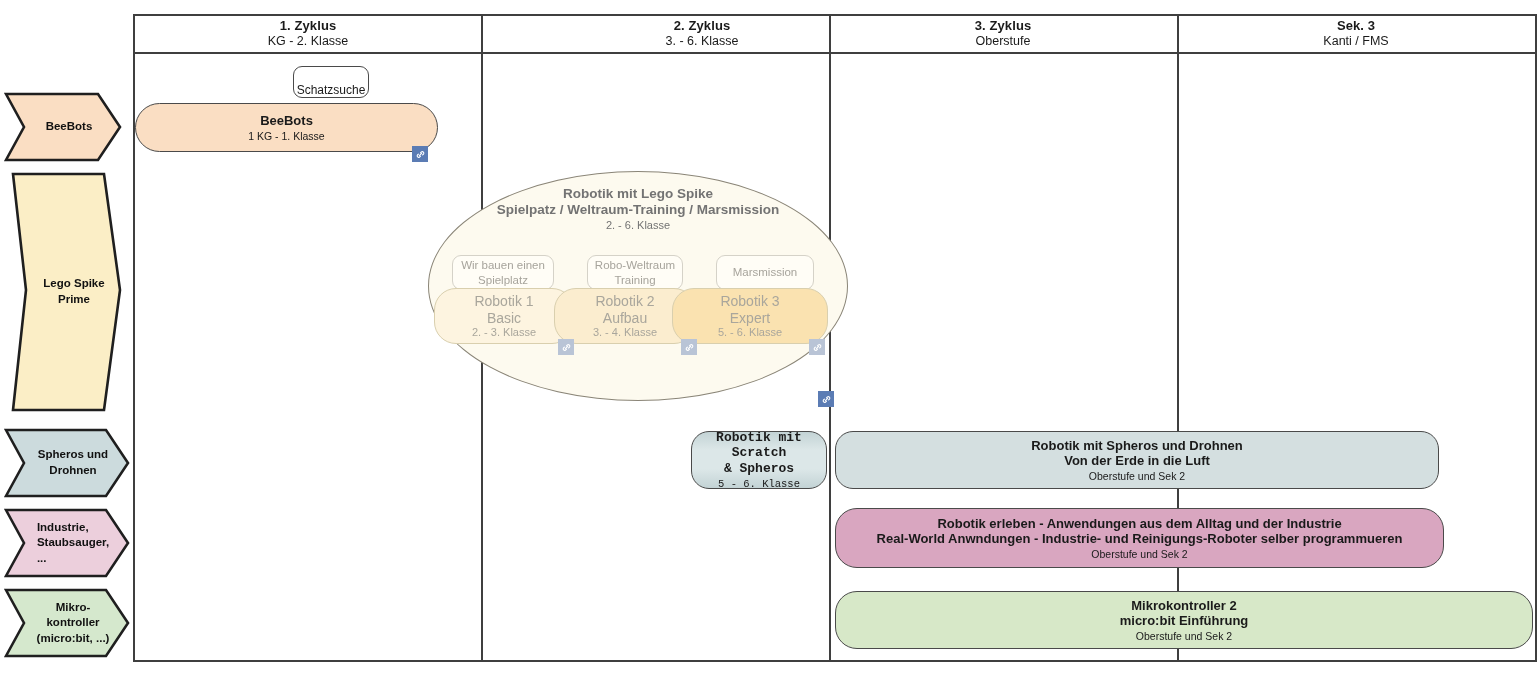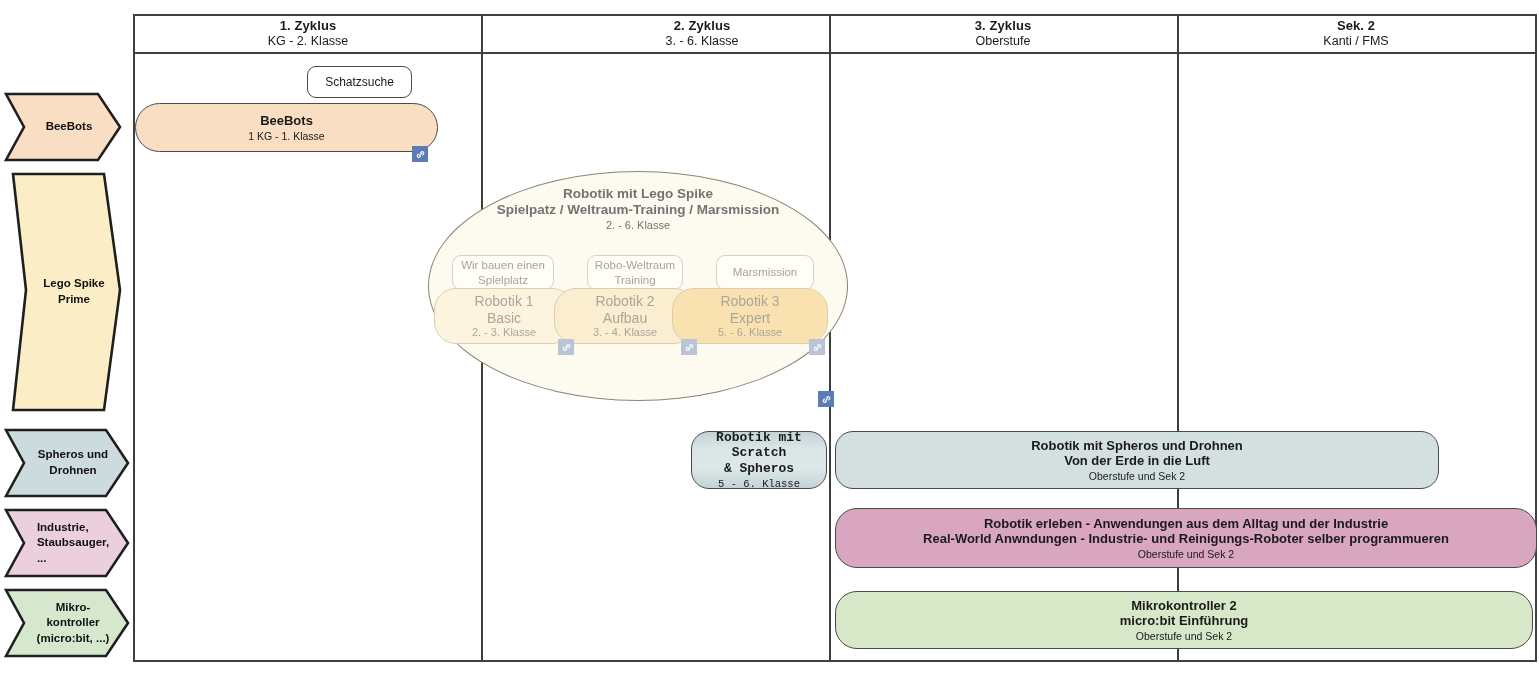--- a/index.html
+++ b/index.html
@@ -258,25 +258,25 @@
   </div>
   <div class="col-head" style="left:481px; width:348px;margin-left:47px;">
     <div class="ch-title">2. Zyklus</div>
     <div class="ch-sub">3. - 6. Klasse</div>
   </div>
   <div class="col-head" style="left:829px; width:348px;">
     <div class="ch-title">3. Zyklus</div>
     <div class="ch-sub">Oberstufe</div>
   </div>
   <div class="col-head" style="left:1177px; width:358px;">
-    <div class="ch-title">Sek. 2</div>
+    <div class="ch-title">Sek. 3</div>
     <div class="ch-sub">Kanti / FMS</div>
   </div>
 
-  <div class="pill-sm" style="left:307px; top:66px; width:105px; height:32px;">
+  <div class="pill-sm" style="left:293px; top:66px; width:76px; height:32px;align-items:flex-end;">
     <span>Schatzsuche</span>
   </div>
 
   <div class="bar" style="left:135px; top:103px; width:303px; height:49px; border-radius:25px; background:#fadec3;">
     <div class="l1">BeeBots</div>
     <div class="l3">1 KG - 1. Klasse</div>
   </div>
   <div class="linkbadge" style="left:412px; top:146px;">
     <svg width="11" height="11" viewBox="0 0 24 24" fill="none" stroke="#ffffff" stroke-width="2.4" stroke-linecap="round">
       <path d="M9.5 14.5 L14.5 9.5"></path>
@@ -362,21 +362,21 @@
     <div class="l2">&amp; Spheros</div>
     <div class="l3">5 - 6. Klasse</div>
   </div>
 
   <div class="bar" style="left:835px; top:431px; width:604px; height:58px; border-radius:18px; background:#d4dfe0;">
     <div class="l1">Robotik mit Spheros und Drohnen</div>
     <div class="l2">Von der Erde in die Luft</div>
     <div class="l3">Oberstufe und Sek 2</div>
   </div>
 
-  <div class="bar" style="left:835px; top:508px; width:702px; height:60px; border-radius:22px; background:#d9a6c0;">
+  <div class="bar" style="left:835px; top:508px; width:609px; height:60px; border-radius:22px; background:#d9a6c0;">
     <div class="l1">Robotik erleben - Anwendungen aus dem Alltag und der Industrie</div>
     <div class="l2">Real-World Anwndungen - Industrie- und Reinigungs-Roboter selber programmueren</div>
     <div class="l3">Oberstufe und Sek 2</div>
   </div>
 
   <div class="bar" style="left:835px; top:591px; width:698px; height:58px; border-radius:22px; background:#d7e8c8;">
     <div class="l1">Mikrokontroller 2</div>
     <div class="l2">micro:bit Einführung</div>
     <div class="l3">Oberstufe und Sek 2</div>
   </div>

